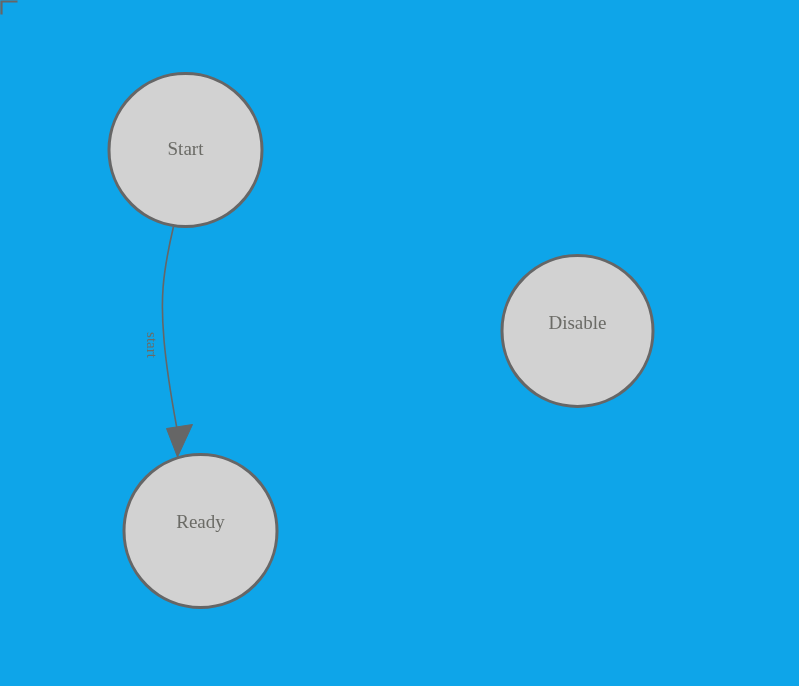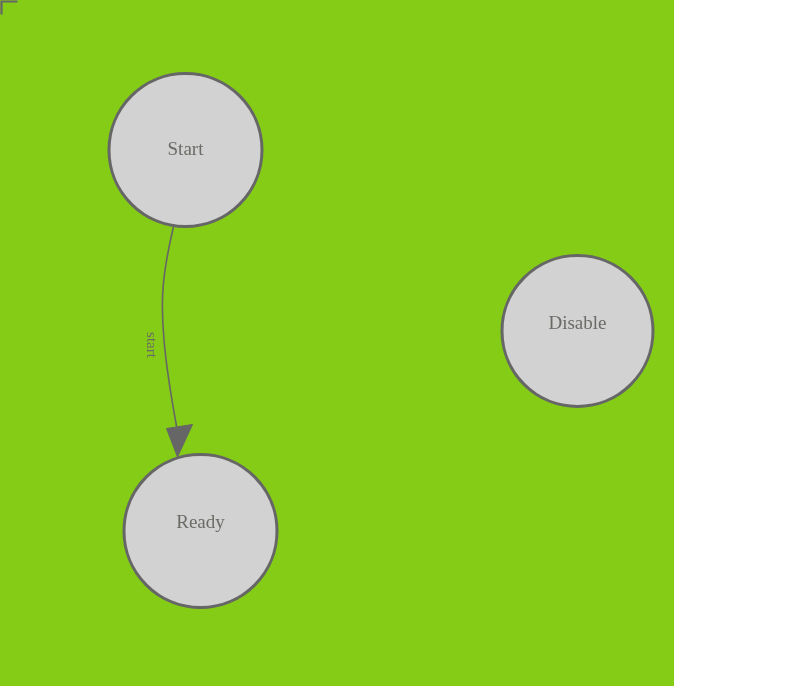--- a/index.html
+++ b/index.html
@@ -47,21 +47,21 @@
     stroke-width: 3;
   }
   .edge-path {
     fill: none;
     stroke-width: 1.6;
   }
 </style>
 </head>
 <body>
 
-<div id="canvas" style="width: 674px; height: 686px; background: #84cc16;">
+<div id="canvas" style="width: 799px; height: 686px; background: #0ea5e9;">
 
   <svg id="diagram-svg" viewBox="0 0 799 686" xmlns="http://www.w3.org/2000/svg">
 
     <path id="corner-mark" d="M 1.5 14.5 L 1.5 1.5 L 17.5 1.5" fill="none" stroke="#666666" stroke-width="2.2"></path>
 
     <g>
       <path id="edge-path-0" class="edge-path" d="M 173.5 226.5 C 162 276 160.5 300 164 340 C 167.5 380 174 412 178.5 437" stroke="#666666" stroke-width="1.6"></path>
       <polygon id="edge-arrow-0" points="166.5,428.5 192.5,424.5 177.5,457" fill="#666666" stroke="#666666" stroke-width="1" stroke-linejoin="round"></polygon>
       <text id="edge-label-0" class="edge-label" x="150" y="345" transform="rotate(90 150 345)" fill="#6b6b66">start</text>
     </g>

